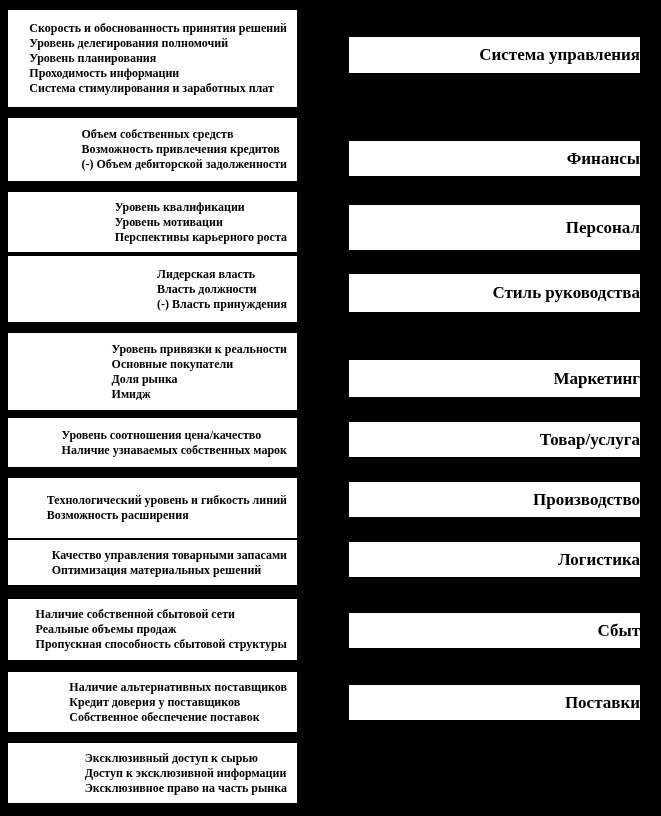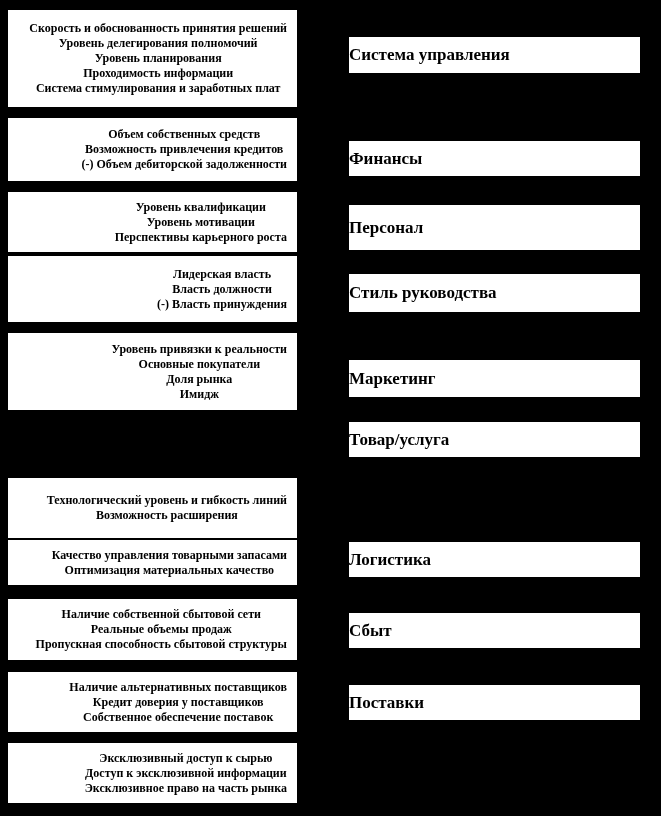--- a/index.html
+++ b/index.html
@@ -24,31 +24,31 @@
     align-items: center;
     justify-content: flex-end;
     box-sizing: border-box;
     padding: 2px 10px 2px 6px;
   }
   .factors {
     font-weight: bold;
     font-size: 12px;
     line-height: 15px;
     color: #000000;
-    text-align: center;
+    text-align: left;
     white-space: pre-line;
   }
   .rbox {
     position: absolute;
     left: 349px;
     width: 291px;
     background: #ffffff;
     display: flex;
     align-items: center;
-    justify-content: flex-start;
+    justify-content: flex-end;
     box-sizing: border-box;
   }
   .category {
     font-weight: bold;
     font-size: 17px;
     color: #000000;
     text-align: center;
     white-space: nowrap;
   }
 </style>
@@ -98,32 +98,39 @@
   <div class="lbox" style="top:333px;height:77px">
     <div class="factors">Уровень привязки к реальности
 Основные покупатели
 Доля рынка
 Имидж</div>
   </div>
   <div class="rbox" style="top:360px;height:37px">
     <span class="category">Маркетинг</span>
   </div>
 
+  <div class="lbox" style="top:418px;height:49px">
+    <div class="factors">Уровень соотношения цена/качество
+Наличие узнаваемых собственных марок</div>
+  </div>
   <div class="rbox" style="top:422px;height:35px">
     <span class="category">Товар/услуга</span>
   </div>
 
   <div class="lbox" style="top:478px;height:60px">
     <div class="factors">Технологический уровень и гибкость линий
 Возможность расширения</div>
   </div>
+  <div class="rbox" style="top:482px;height:35px">
+    <span class="category">Производство</span>
+  </div>
 
   <div class="lbox" style="top:540px;height:45px">
     <div class="factors">Качество управления товарными запасами
-Оптимизация материальных качество</div>
+Оптимизация материальных решений</div>
   </div>
   <div class="rbox" style="top:542px;height:35px">
     <span class="category">Логистика</span>
   </div>
 
   <div class="lbox" style="top:599px;height:61px">
     <div class="factors">Наличие собственной сбытовой сети
 Реальные объемы продаж
 Пропускная способность сбытовой структуры</div>
   </div>

